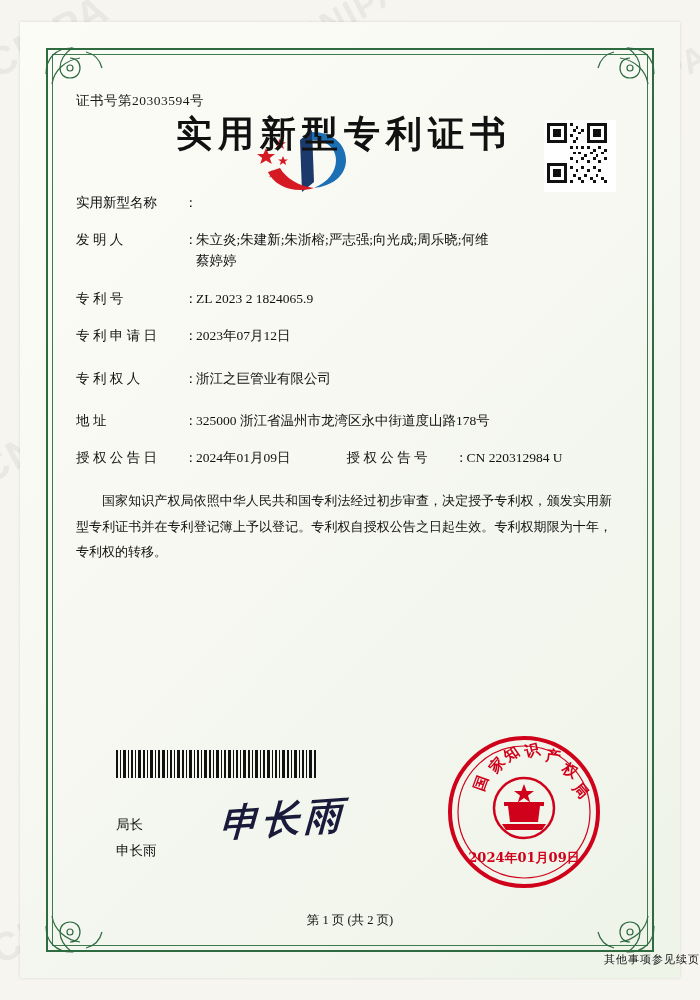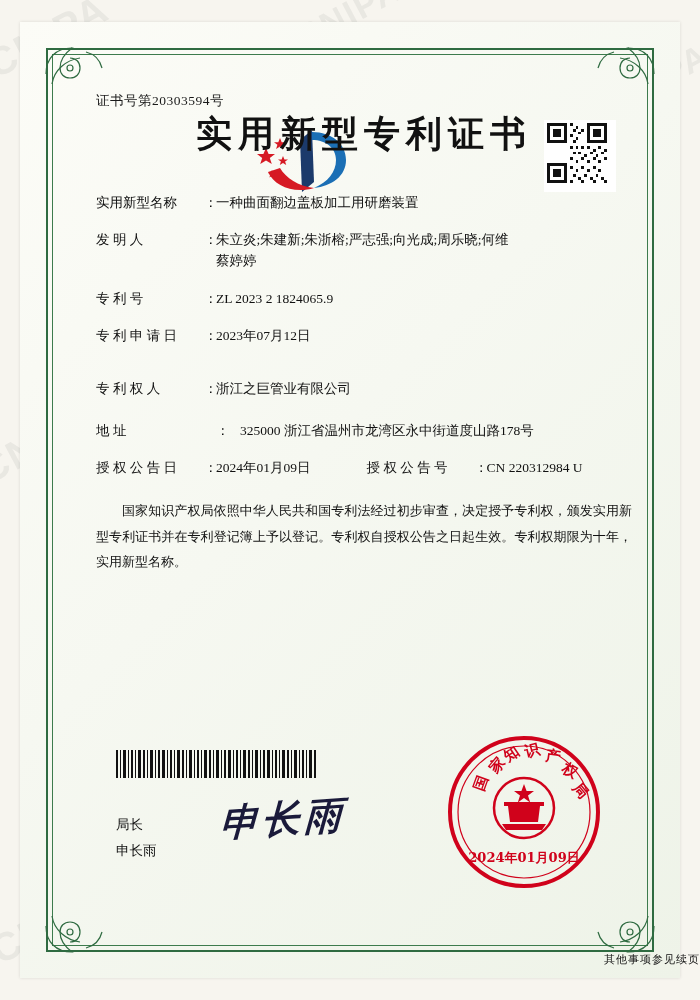--- a/index.html
+++ b/index.html
@@ -64,21 +64,21 @@
   }
   .corner svg { width: 100%; height: 100%; display: block; }
   .corner.tl { left: 22px;  top: 22px; }
   .corner.tr { right: 22px; top: 22px;  transform: scaleX(-1); }
   .corner.bl { left: 22px;  bottom: 22px; transform: scaleY(-1); }
   .corner.br { right: 22px; bottom: 22px; transform: scale(-1,-1); }
 
   
   .content {
     position: absolute;
-    left: 76px; top: 70px;
+    left: 56px; top: 70px;
     width: 536px;
   }
   .cert-no {
     font-size: 13.5px;
     color: #1a1a1a;
     letter-spacing: .5px;
   }
 
   .logo-wrap {
     position: absolute;
@@ -338,21 +338,20 @@
 
     <div class="cert-no">证书号第20303594号</div>
 
     <div class="title">实用新型专利证书</div>
 
     <div class="fields">
 
       <div class="row">
         <div class="lbl">实用新型名称</div>
         <div class="colon">：</div>
-        <div class="val">一种曲面翻边盖板加工用研磨装置</div>
       </div>
 
       <div class="row row-double">
         <div class="lbl">发 明 人</div>
         <div class="colon">：</div>
         <div class="val">
           <span class="sub">朱立炎;朱建新;朱浙榕;严志强;向光成;周乐晓;何维</span>
           <span class="sub">蔡婷婷</span>
         </div>
       </div>
@@ -362,47 +361,47 @@
         <div class="colon">：</div>
         <div class="val">ZL 2023 2 1824065.9</div>
       </div>
 
       <div class="row" style="margin-top:12px;">
         <div class="lbl">专 利 申 请 日</div>
         <div class="colon">：</div>
         <div class="val">2023年07月12日</div>
       </div>
 
-      <div class="row" style="margin-top:32px;">
+      <div class="row" style="margin-top:22px;">
         <div class="lbl">专 利 权 人</div>
         <div class="colon">：</div>
         <div class="val">浙江之巨管业有限公司</div>
       </div>
 
-      <div class="row" style="margin-top:22px;gap:12px;">
+      <div class="row" style="margin-top:22px;">
         <div class="lbl">地        址</div>
         <div class="colon">：</div>
         <div class="val">325000 浙江省温州市龙湾区永中街道度山路178号</div>
       </div>
 
       <div class="row pair" style="margin-top:16px;">
         <div class="lbl">授 权 公 告 日</div>
         <div class="colon">：</div>
         <div>2024年01月09日</div>
         <div class="p2">
           <div class="lbl">授 权 公 告 号</div>
           <div class="colon">：</div>
           <div>CN 220312984 U</div>
         </div>
       </div>
 
     </div>
 
     <div class="para">
-      <p>国家知识产权局依照中华人民共和国专利法经过初步审查，决定授予专利权，颁发实用新型专利证书并在专利登记簿上予以登记。专利权自授权公告之日起生效。专利权期限为十年，实用新型名称。</p>
+      <p>国家知识产权局依照中华人民共和国专利法经过初步审查，决定授予专利权，颁发实用新型专利证书并在专利登记簿上予以登记。专利权自授权公告之日起生效。专利权期限为十年，专利权的转移。</p>
     </div>
 
   </div>
 
   <div class="barcode">
     <svg width="200" height="28" viewBox="0 0 200 28" shape-rendering="crispEdges">
       <rect width="200" height="28" fill="transparent"></rect>
       <g fill="#111">
         <rect x="0" y="0" width="2" height="28"></rect>
           <rect x="4" y="0" width="1" height="28"></rect>
@@ -486,15 +485,16 @@
       <text x="78" y="128" text-anchor="middle" fill="#d0021b" font-family="'DejaVu Serif', serif" font-size="13" font-weight="bold">2024年01月09日</text>
     </svg>
   </div>
 
   <div class="sig-hand">申长雨</div>
   <div class="sig-block">
     <div>局长</div>
     <div>申长雨</div>
   </div>
 
+  <div class="page-no">第 1 页 (共 2 页)</div>
 </div>
 
 <div class="footer-note">其他事项参见续页</div>
 
 </body></html>

